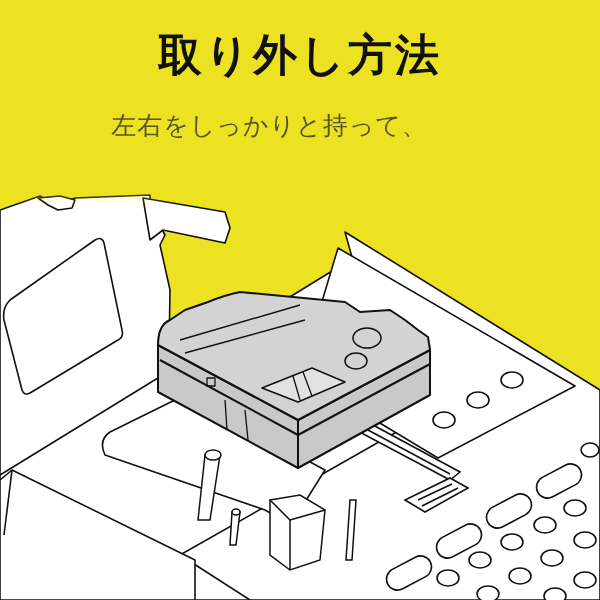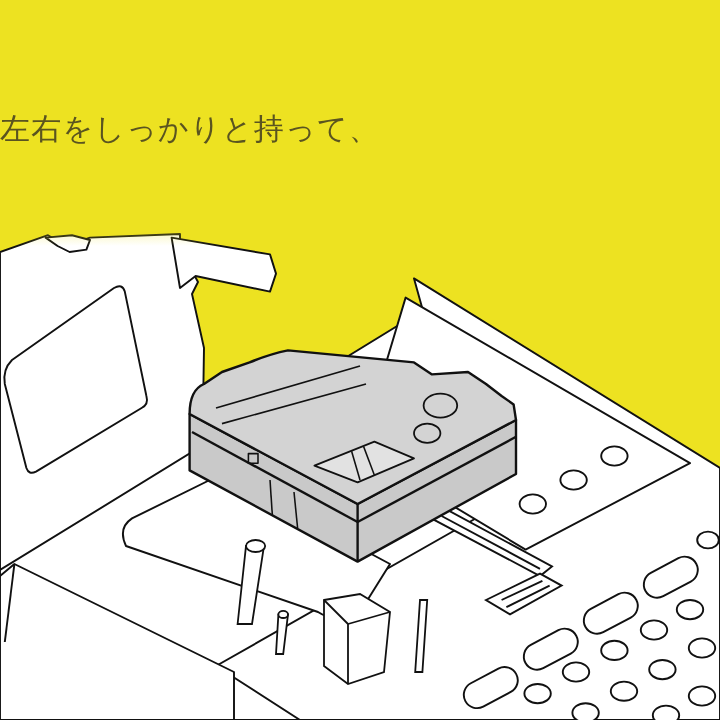--- a/index.html
+++ b/index.html
@@ -1,19 +1,19 @@
 <!DOCTYPE html>
 <html><head>
 <meta charset="utf-8">
 <style>
   html, body { margin: 0; padding: 0; }
   body { width: 600px; height: 600px; overflow: hidden; background: #EDE221; font-family: "DejaVu Sans", sans-serif; }
   .page { position: relative; width: 600px; height: 600px; background: #EDE221; overflow: hidden; }
   .title { position: absolute; top: 26px; left: 0; width: 600px; text-align: center; font-size: 44px; font-weight: 700; color: #111; letter-spacing: 3px; line-height: 58px; }
-  .subtitle { position: absolute; top: 88px; left: 0; width: 539px; font-size: 25px; color: #5a5420; line-height: 39px; letter-spacing: 1px; }
+  .subtitle { position: absolute; top: 106px; left: 0; width: 539px; text-align: center; font-size: 25px; color: #5a5420; line-height: 39px; letter-spacing: 1px; }
   .subtitle div { white-space: nowrap; }
   svg.illus { position: absolute; left: 0; top: 0; }
 </style>
 </head>
 <body>
 
 <div class="page">
 
   <svg class="illus" width="600" height="600" viewBox="0 0 600 600">
     <defs>
@@ -106,16 +106,17 @@
       <ellipse cx="356" cy="361" rx="11" ry="8" fill="none" stroke-width="1.5"></ellipse>
       <path d="M262 388 L312 368 L345 382 L298 402 Z" fill="#E2E2E2" stroke-width="1.5"></path>
       <line x1="293" y1="376" x2="300" y2="400" stroke-width="1.3"></line>
       <line x1="303" y1="372" x2="312" y2="396" stroke-width="1.3"></line>
       <rect x="207" y="378" width="8" height="8" fill="none" stroke-width="1.3"></rect>
       <line x1="225" y1="400" x2="227" y2="430" stroke-width="1.3"></line>
       <line x1="245" y1="410" x2="248" y2="440" stroke-width="1.3"></line>
     </g>
   </svg>
 
+  <div class="title">取り外し方法</div>
   <div class="subtitle">
     <div>左右をしっかりと持って、</div>
   </div>
 </div>
 
 </body></html>

